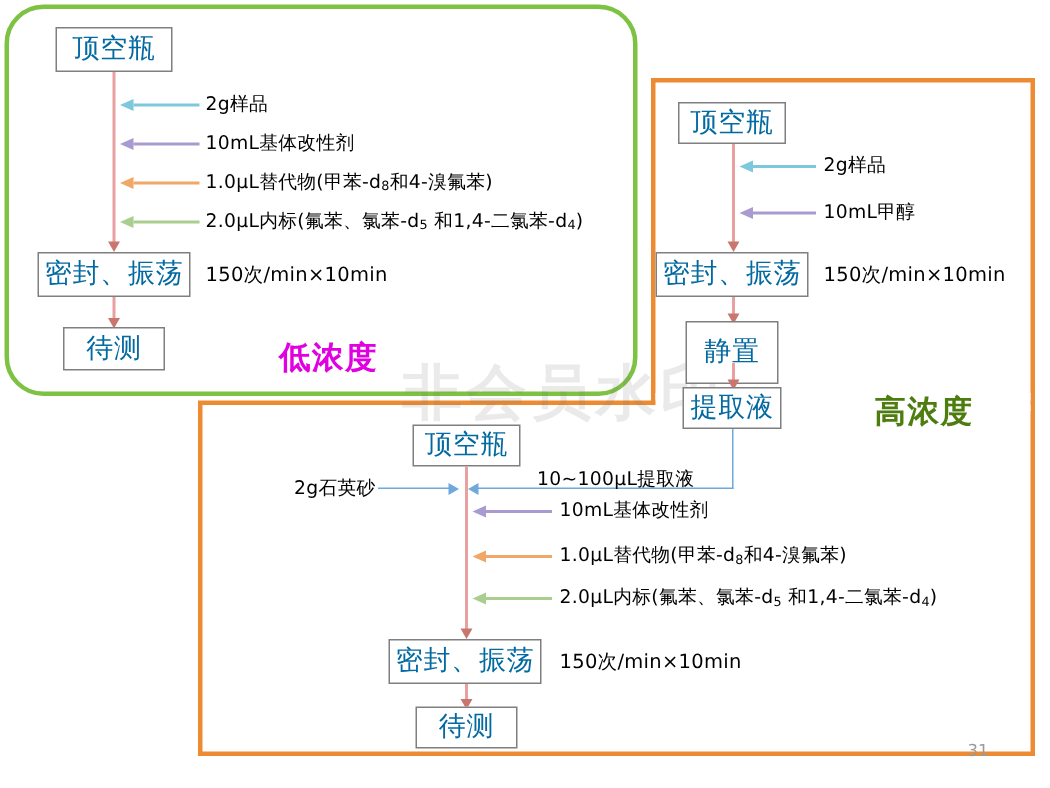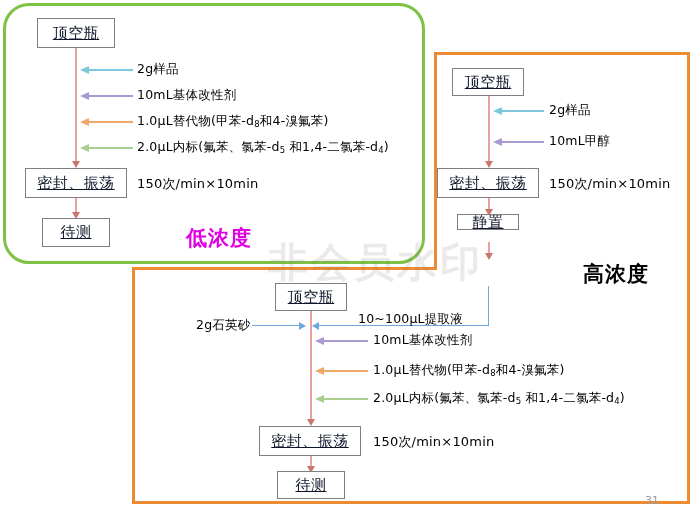--- a/index.html
+++ b/index.html
@@ -58,29 +58,28 @@
     height: 12px;
     background: #ffffff;
   }
 
   
   .node {
     position: absolute;
     box-sizing: border-box;
     border: 1.6px solid #7f7f7f;
     background: #ffffff;
-    color: #0f172a;
-    font-size: 15px;
+    color: #0369a1;
+    font-size: 18px;
     line-height: 1;
     display: flex;
     align-items: center;
     justify-content: center;
     white-space: nowrap;
     letter-spacing: 0.5px;
-    text-decoration: underline;
   }
 
   
   .vline {
     position: absolute;
     width: 1.6px;
     background: #E8A0A0;
   }
   .vline.blue { background: #6FA8DC; width: 1.4px; }
   .hline {
@@ -144,21 +143,21 @@
 
   .bigtext {
     position: absolute;
     font-size: 21px;
     font-weight: bold;
     white-space: nowrap;
     line-height: 1;
     letter-spacing: 1px;
   }
   .lowconc { color: #E100E1; }
-  .highconc { color: #000000; }
+  .highconc { color: #4d7c0f; }
 
   .watermark {
     position: absolute;
     font-size: 40px;
     font-weight: bold;
     color: rgba(125,125,125,0.16);
     white-space: nowrap;
     letter-spacing: 3px;
     line-height: 1;
     pointer-events: none;
@@ -238,25 +237,26 @@
       <span class="stub" style="width:42px; background:#A99BD1;"></span>
   </div>
   <div class="ann" style="left:549px; top:135px;">10mL甲醇</div>
 
   <div class="node" style="left:437px; top:168px; width:102px; height:30px;">密封、振荡</div>
   <div class="ann" style="left:549px; top:177px; font-size:13px;">150次/min×10min</div>
 
   <div class="vline" style="left:488px; top:198px; height:14px;"></div>
   <div class="arrowhead-down" style="left:484.5px; top:209px;"></div>
 
-  <div class="node" style="left:457px; top:214px; width:62px; height:16px;">静置</div>
+  <div class="node" style="left:457px; top:214px; width:62px; height:42px;">静置</div>
 
   <div class="vline" style="left:488px; top:242px; height:14px;"></div>
   <div class="arrowhead-down" style="left:484.5px; top:253px;"></div>
 
+  <div class="node" style="left:455px; top:258px; width:66px; height:28px;">提取液</div>
 
   <div class="bigtext highconc" style="left:583px; top:264px;">高浓度</div>
 
   <div class="vline blue" style="left:488px; top:286px; height:40px;"></div>
   <div class="hline" style="left:318px; top:325px; width:171px;"></div>
   <div class="arrowhead-left" style="left:312px; top:321.5px; color:#6FA8DC;"></div>
 
   <div class="node" style="left:275px; top:283px; width:72px; height:28px;">顶空瓶</div>
 
   <div class="ann" style="left:358px; top:313px;">10~100μL提取液</div>

